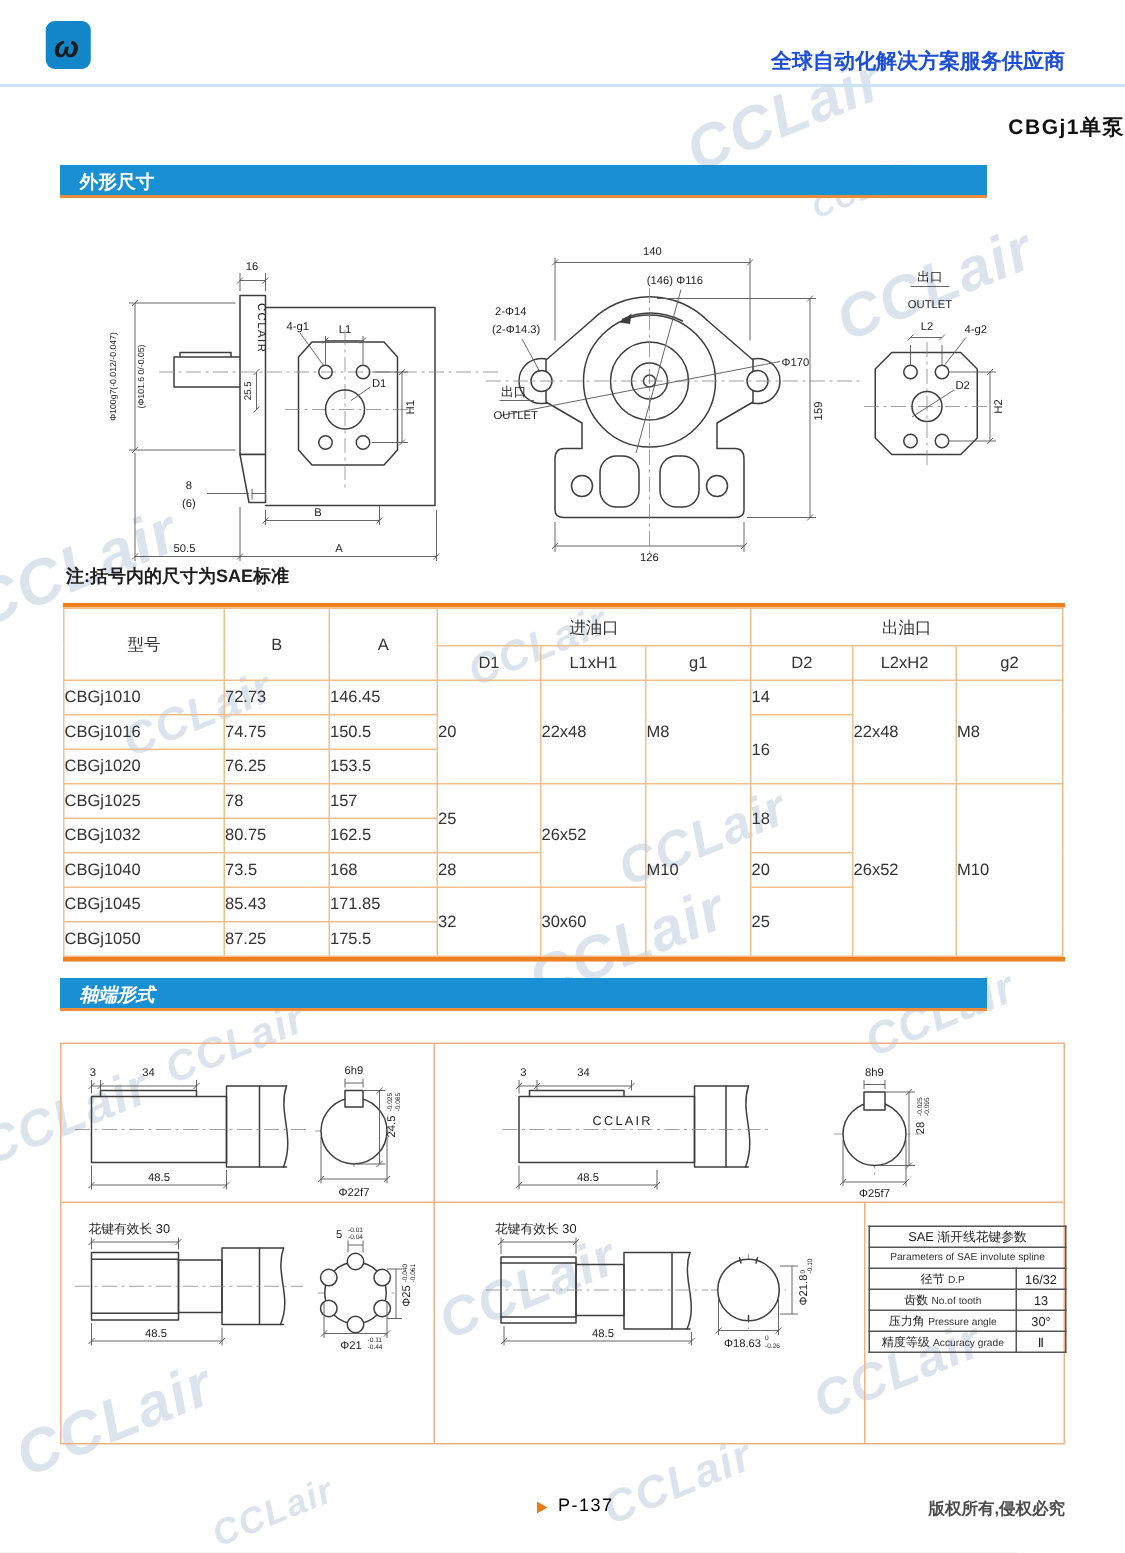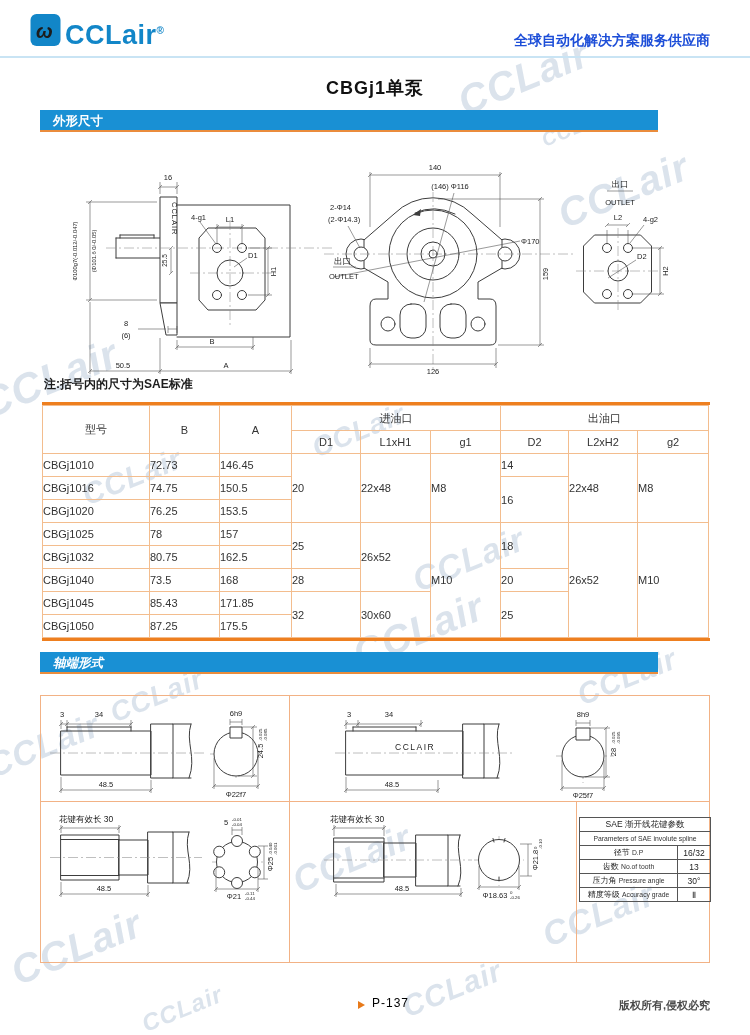--- a/index.html
+++ b/index.html
@@ -7,22 +7,22 @@
         font-family:"Liberation Sans",sans-serif;overflow:hidden;}
   .abs{position:absolute;}
 
   
   .logo-wrap{position:absolute;left:30px;top:13px;display:flex;align-items:flex-start;}
   .brand-text{font-size:27px;font-weight:800;color:#1286c8;letter-spacing:.5px;line-height:36px;margin-left:4px;}
   .brand-reg{font-size:10px;color:#1286c8;vertical-align:super;}
   .slogan{position:absolute;right:40px;top:32px;color:#1d4ed8;font-weight:bold;font-size:14px;text-align:center;}
   .hairline{position:absolute;left:0;top:56px;width:750px;height:2px;background:#c9e4f4;}
 
-  .page-title{position:absolute;left:0;top:76px;width:750px;text-align:center;
-              font-size:18px;font-weight:bold;color:#111;letter-spacing:1px;}
+  .page-title{position:absolute;left:0;top:76px;width:750px;text-align:right;
+              font-size:14px;font-weight:bold;color:#111;letter-spacing:1px;}
 
   .bar{position:absolute;left:40px;width:618px;height:22px;background:#1990d4;color:#fff;
        font-size:12.5px;font-weight:bold;line-height:22px;padding-left:13px;box-sizing:border-box;
        border-bottom:2px solid #ea8c3c;}
   .bar1{top:110px;} .bar2{top:652px;font-style:italic;}
 
   .note{position:absolute;left:44px;top:376px;font-size:12px;font-weight:600;color:#1d1d1d;}
 
   
   .spec-wrap{position:absolute;left:42px;top:402px;width:668px;border-top:3px solid #ee7f1f;border-bottom:3px solid #ee7f1f;}
@@ -90,21 +90,20 @@
   <div class="wm" style="left:400px;top:972px;font-size:30px">CCLair</div>
   <div class="wm" style="left:140px;top:995px;font-size:24px">CCLair</div>
   <div class="wm-reg" style="left:570px;top:108px">®</div>
   <div class="wm-reg" style="left:276px;top:650px">®</div>
 
   <div class="logo-wrap">
     <svg width="31" height="34">
       <rect x="0.5" y="1" width="30" height="32" rx="6" fill="#1286c8"></rect>
       <text x="6" y="25" font-size="20" font-style="italic" font-weight="bold" fill="#ffffff">ω</text>
     </svg>
-    <div class="brand-text"><span>CCLair</span><sup class="brand-reg">®</sup></div>
   </div>
   <div class="slogan">全球自动化解决方案服务供应商</div>
   <div class="hairline"></div>
 
   <div class="page-title">CBGj1单泵</div>
 
   <div class="bar bar1">外形尺寸</div>
 
   <svg class="abs" style="left:60px;top:150px" width="290" height="240" viewBox="0 0 290 240">
 

